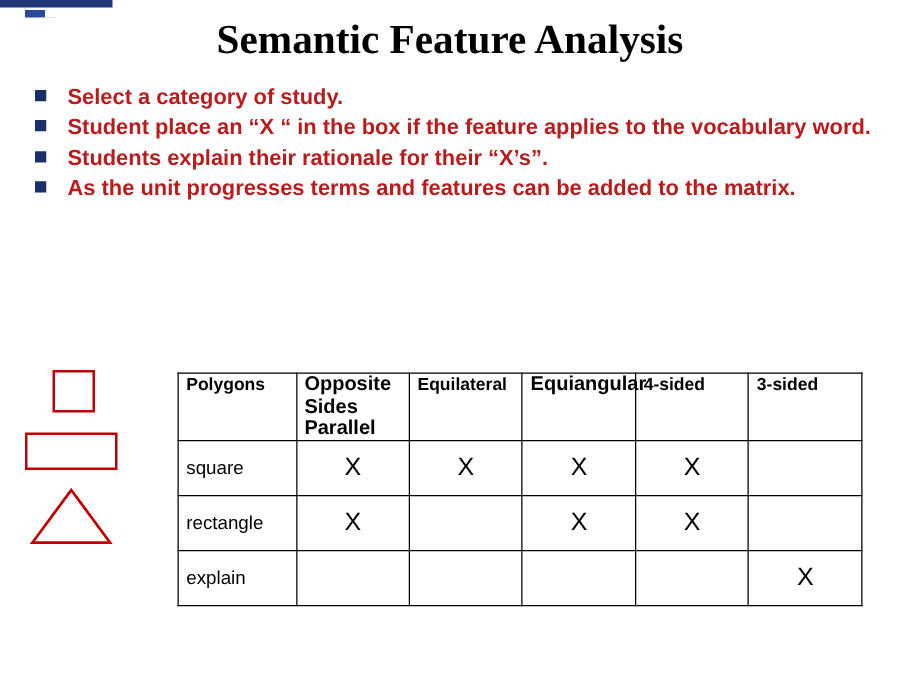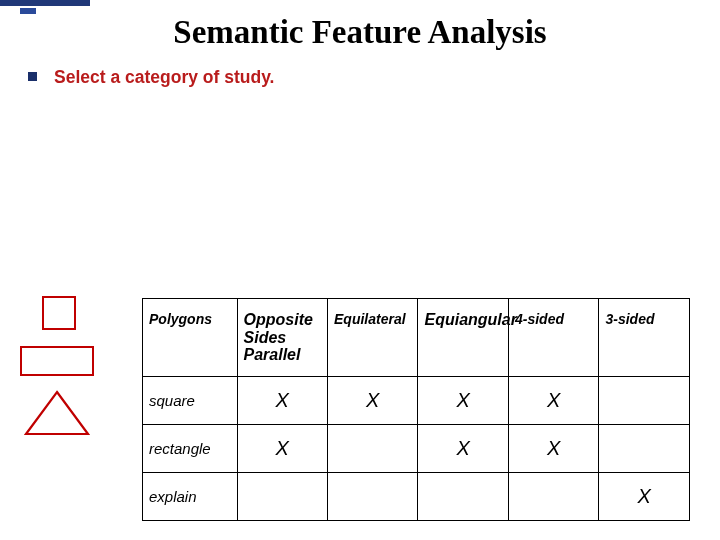--- a/index.html
+++ b/index.html
@@ -94,25 +94,24 @@
   .grid {
     position: absolute;
     left: 142px; top: 8px;
     width: 548px;
     border-collapse: collapse;
     table-layout: fixed;
   }
   .grid th, .grid td {
     border: 1.5px solid #000;
     font-size: 14px;
-    padding: 12px 6px;
+    padding: 0 6px;
     text-align: left;
     vertical-align: top;
     height: 44px;
-    font-style: italic;
   }
   .grid th { font-weight: bold; }
   .grid th.small { font-size: 16px; line-height: 1.1; }
   .grid td.x {
     text-align: center;
     vertical-align: middle;
     font-size: 20px;
     font-family: Arial, sans-serif;
   }
   .grid .rowlabel { font-size: 15px; vertical-align: middle; margin-top: 48px; }
@@ -127,20 +126,23 @@
   <div class="sq1"></div>
   <div class="sq2"></div>
 </div>
 <div class="rule"></div>
 
 <h1 class="title"><span>Semantic Feature Analysis</span></h1>
 
 <div class="content">
   <ul class="bullets">
     <li>Select a category of study.</li>
+    <li>Student place an “X “ in the box if the feature applies to the vocabulary word.</li>
+    <li>Students explain their rationale for their “X’s”.</li>
+    <li>As the unit progresses terms and features can be added to the matrix.</li>
   </ul>
 </div>
 
 <div class="lower">
 
   <div class="shapes">
     <div class="shape-square"></div>
     <div class="shape-rect"></div>
     <div class="shape-tri">
       <svg width="70" height="48" viewBox="0 0 70 48">

